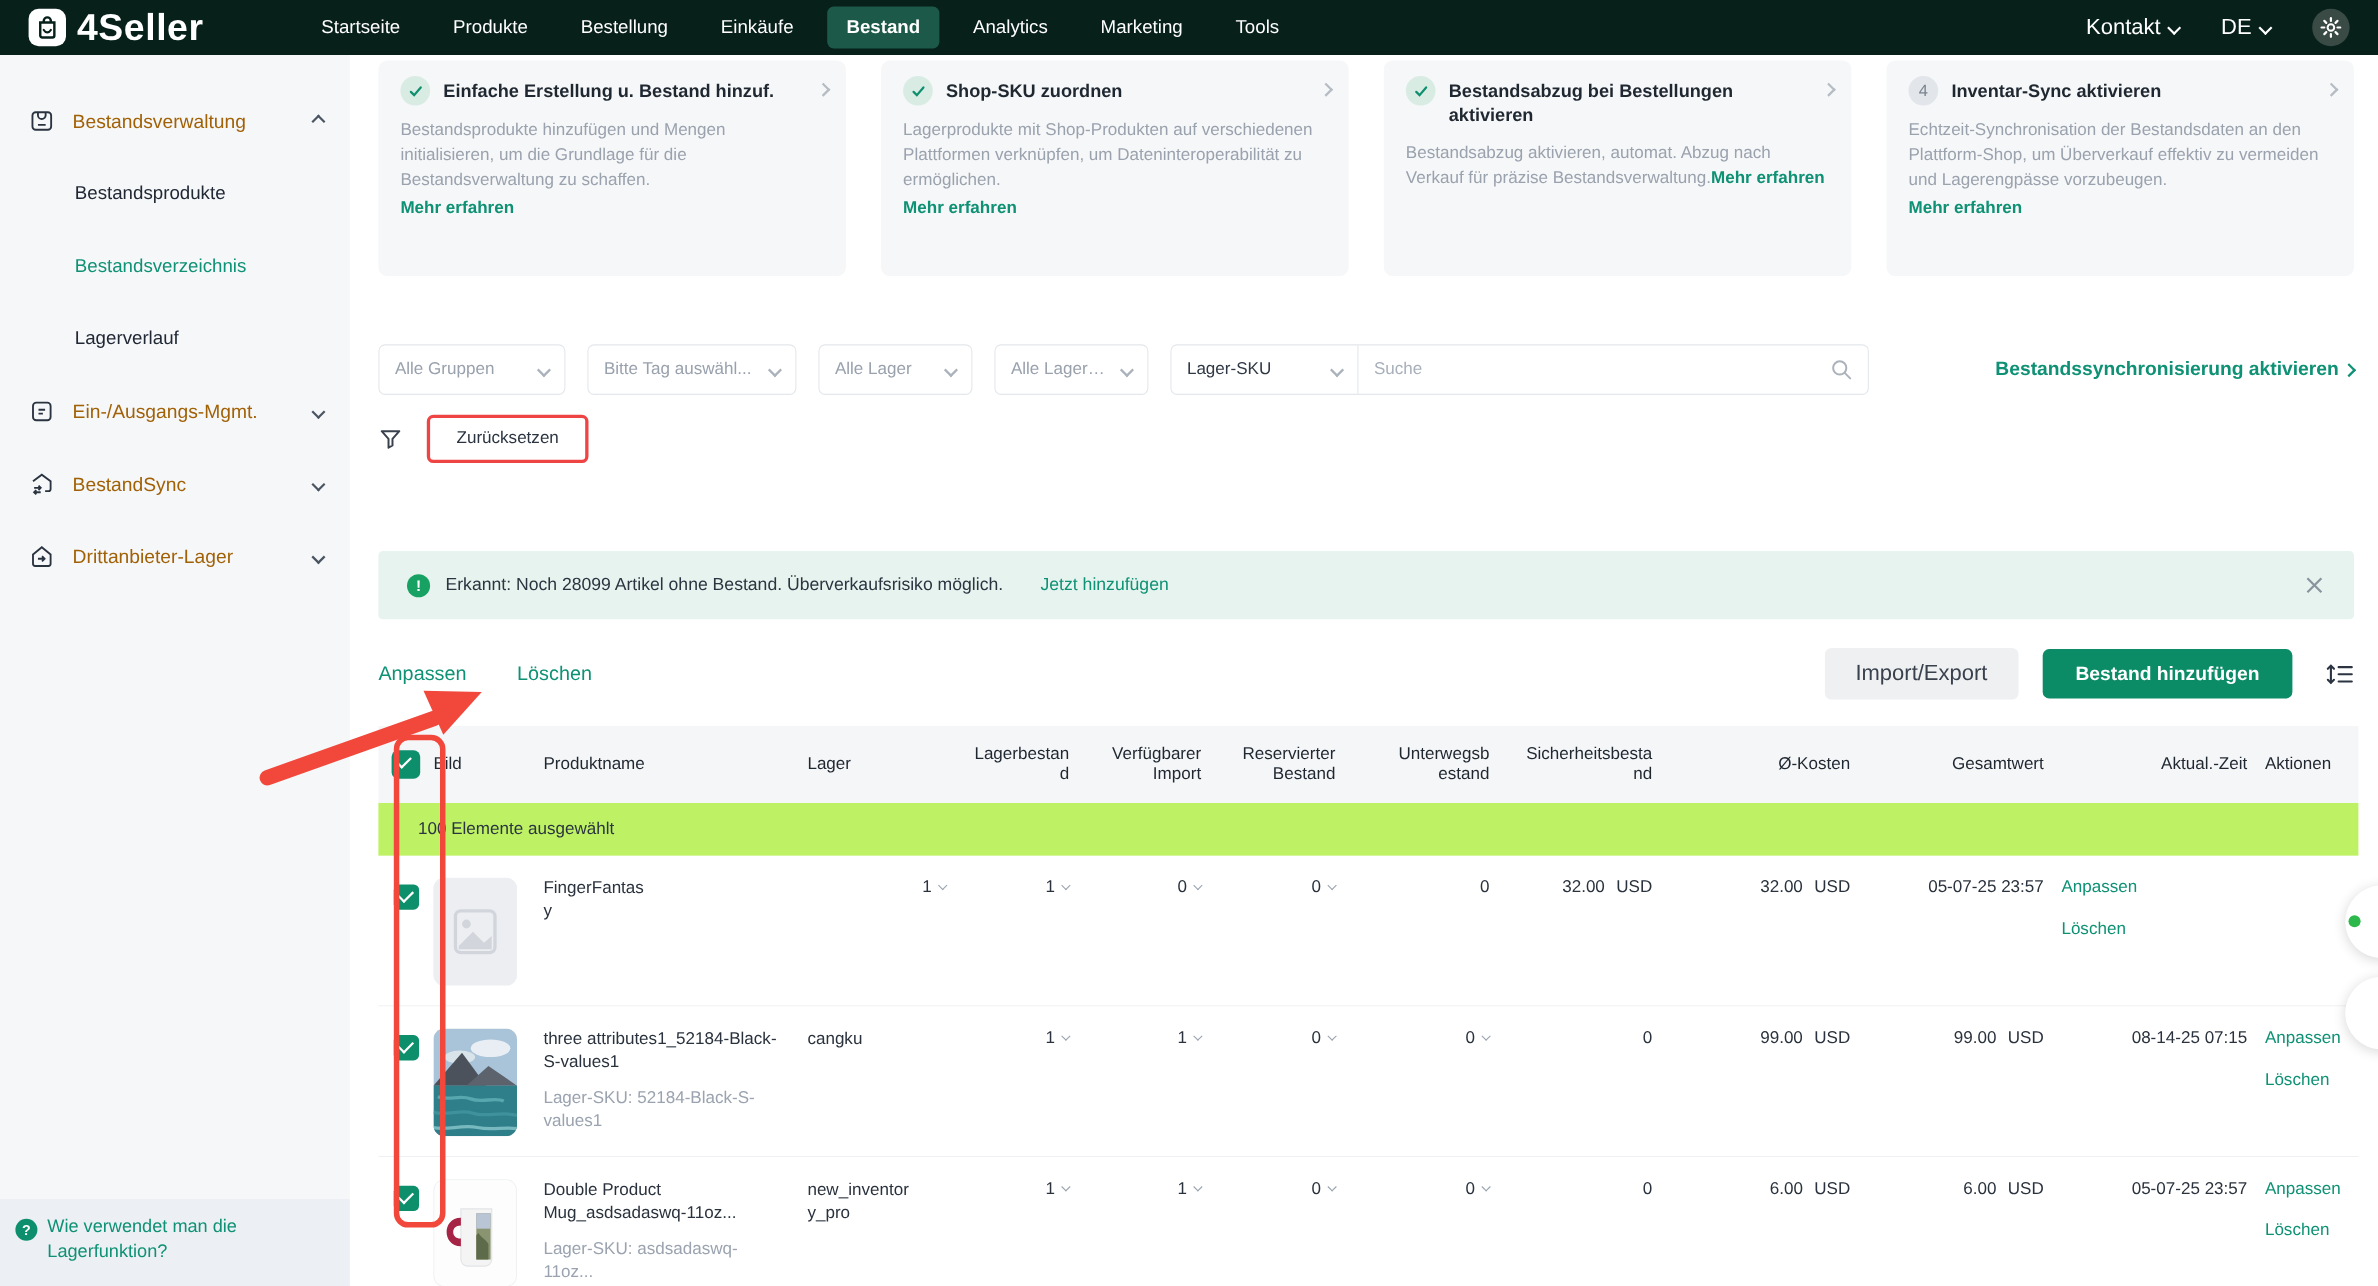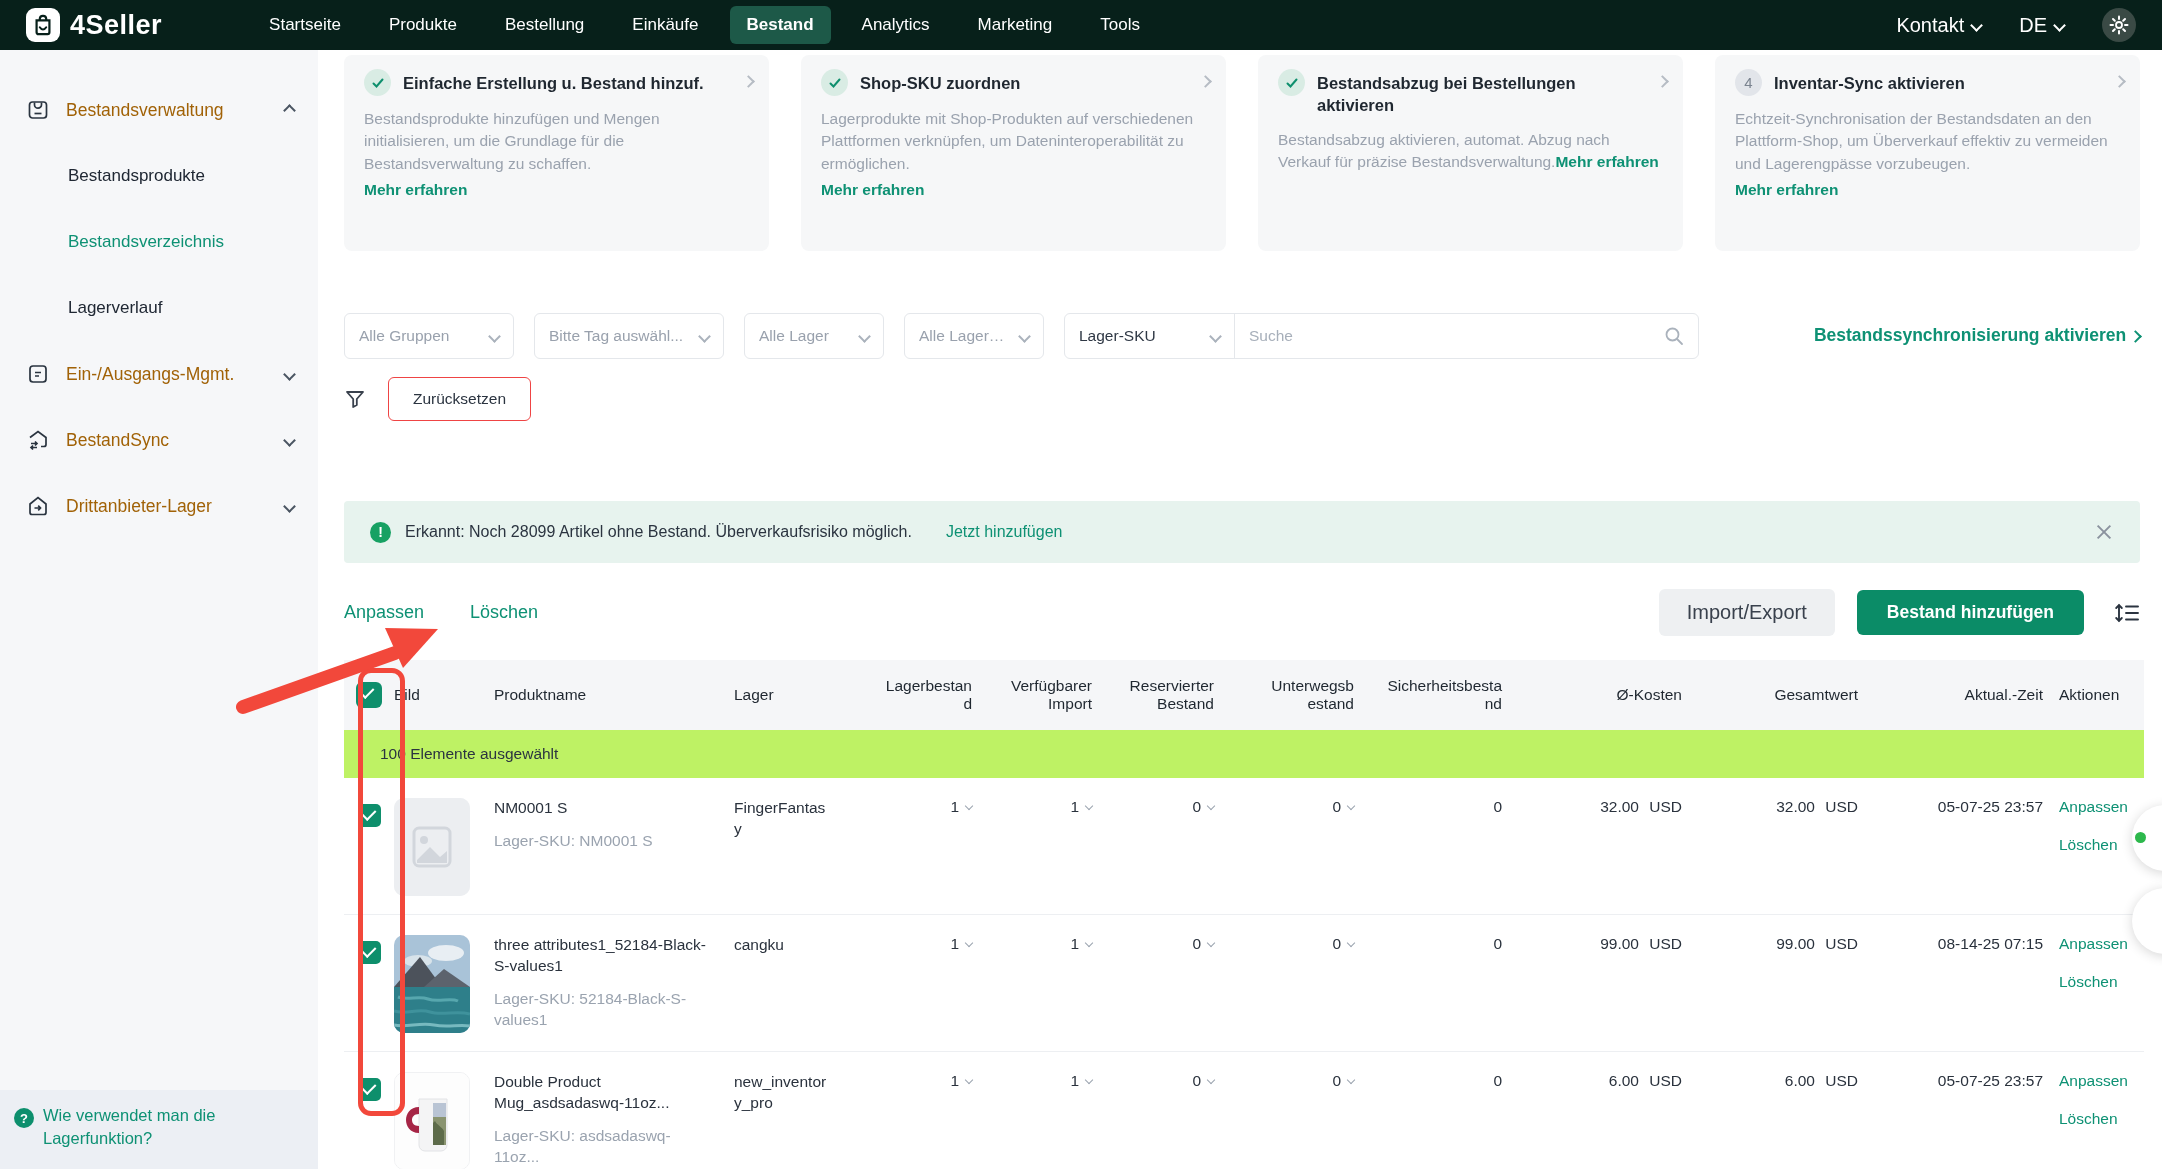--- a/index.html
+++ b/index.html
@@ -10,21 +10,21 @@
   .chev{display:inline-block;width:9px;height:9px;border-right:2px solid currentColor;border-bottom:2px solid currentColor;transform:rotate(45deg);vertical-align:middle;}
   .chev.up{transform:rotate(-135deg);}
   .chev.right{transform:rotate(-45deg);}
   .chev.tiny{width:6px;height:6px;border-width:1.5px;color:#9aa3af;margin-left:7px;margin-bottom:3px;}
   .chev.gray{color:#aab2bc;}
 
   
   .topnav{height:50px;background:#07201a;display:flex;align-items:center;padding:0 26px;position:relative;z-index:5;}
   .logo{display:flex;align-items:center;gap:10px;margin-right:90px;}
   .logo-badge{width:34px;height:34px;background:#fff;border-radius:9px;display:flex;align-items:center;justify-content:center;}
-  .logo-text{color:#fff;font-size:27px;font-weight:bold;letter-spacing:.5px;}
+  .logo-text{color:#fff;font-size:34px;font-weight:bold;letter-spacing:.5px;}
   .nav-items{display:flex;align-items:center;gap:14px;}
   .nav-item{color:#fff;font-size:17px;padding:9px 17px;border-radius:6px;cursor:pointer;white-space:nowrap;}
   .nav-item.active{background:#1d5948;font-weight:bold;}
   .nav-right{margin-left:auto;display:flex;align-items:center;gap:38px;color:#fff;font-size:20px;}
   .nav-drop{display:flex;align-items:center;gap:8px;cursor:pointer;}
   .gear-wrap{width:34px;height:34px;border-radius:50%;background:#3a4a45;display:flex;align-items:center;justify-content:center;cursor:pointer;}
 
   
   .layout{display:flex;height:1119px;}
   .sidebar{width:318px;background:#f6f7f9;position:relative;flex-shrink:0;padding-top:36px;}
@@ -58,21 +58,21 @@
   .select .lbl{flex:1;overflow:hidden;white-space:nowrap;text-overflow:ellipsis;margin-right:10px;}
   .w170{width:170px;justify-content:space-between;} .w190{width:190px;} .w140{width:140px;}
   .search-group{height:46px;border:1px solid #e4e7eb;border-radius:6px;background:#fff;display:flex;align-items:center;width:635px;}
   .search-group .inner-select{width:170px;border-right:1px solid #e4e7eb;height:100%;display:flex;align-items:center;padding:0 14px;font-size:15.5px;color:#2f3845;cursor:pointer;}
   .search-group .inner-select .lbl{flex:1;}
   .search-group input{flex:1;border:0;outline:0;font-size:15.5px;color:#2f3845;padding:0 14px;font-family:inherit;background:transparent;}
   .search-group input::placeholder{color:#a7afba;}
   .search-icn{margin-right:14px;flex-shrink:0;}
   .sync-link{position:absolute;right:0;top:12px;color:#0e9174;font-size:17.5px;font-weight:bold;cursor:pointer;white-space:nowrap;}
   .reset-row{display:flex;align-items:center;gap:22px;margin-top:18px;}
-  .reset-btn{height:44px;border:1px solid #ef4444;border-radius:6px;background:#fff;padding:0 24px;font-size:15.5px;color:#2b3440;display:flex;align-items:center;cursor:pointer;}
+  .reset-btn{height:44px;border:3px solid #ef4444;border-radius:6px;background:#fff;padding:0 24px;font-size:15.5px;color:#2b3440;display:flex;align-items:center;cursor:pointer;}
 
   
   .alert{margin:80px 22px 0 26px;background:#e7f3ee;border-radius:4px;height:62px;display:flex;align-items:center;padding:0 26px;}
   .alert-icn{width:21px;height:21px;border-radius:50%;background:#17a163;color:#fff;font-size:14px;font-weight:bold;display:flex;align-items:center;justify-content:center;flex-shrink:0;margin-right:14px;}
   .alert-text{font-size:16px;color:#2b3440;}
   .alert-link{margin-left:34px;color:#0e9174;font-size:16px;cursor:pointer;}
   .alert-close{margin-left:auto;width:20px;height:20px;position:relative;cursor:pointer;}
   .alert-close::before,.alert-close::after{content:"";position:absolute;left:9px;top:1px;width:2px;height:18px;background:#8a929e;}
   .alert-close::before{transform:rotate(45deg);} .alert-close::after{transform:rotate(-45deg);}
 
@@ -375,24 +375,20 @@
         <div>
             <div class="prod-img">
           <svg width="76" height="98" viewBox="0 0 76 98">
                 <rect width="76" height="98" fill="#eceef1"></rect>
                 <rect x="20" y="30" width="36" height="38" rx="5" fill="none" stroke="#d2d6dc" stroke-width="3"></rect>
                 <circle cx="30" cy="42" r="4" fill="#d2d6dc"></circle>
                 <path d="M23 62 36 49l10 10 7-6v12H23Z" fill="#d2d6dc"></path>
               </svg>
         </div>
           </div>
-        <div>
-          <div class="pname">NM0001 S</div>
-          <div class="psku">Lager-SKU: NM0001 S</div>
-        </div>
         <div class="lager-val">FingerFantasy</div>
         <div class="num cellnum"><span>1</span><i class="chev tiny"></i></div>
         <div class="num cellnum"><span>1</span><i class="chev tiny"></i></div>
         <div class="num cellnum"><span>0</span><i class="chev tiny"></i></div>
         <div class="num cellnum"><span>0</span><i class="chev tiny"></i></div>
         <div class="num cellnum">0</div>
         <div class="num cellnum money">32.00 USD</div>
         <div class="num cellnum money">32.00 USD</div>
         <div class="num cellnum">05-07-25 23:57</div>
         <div class="actions">

